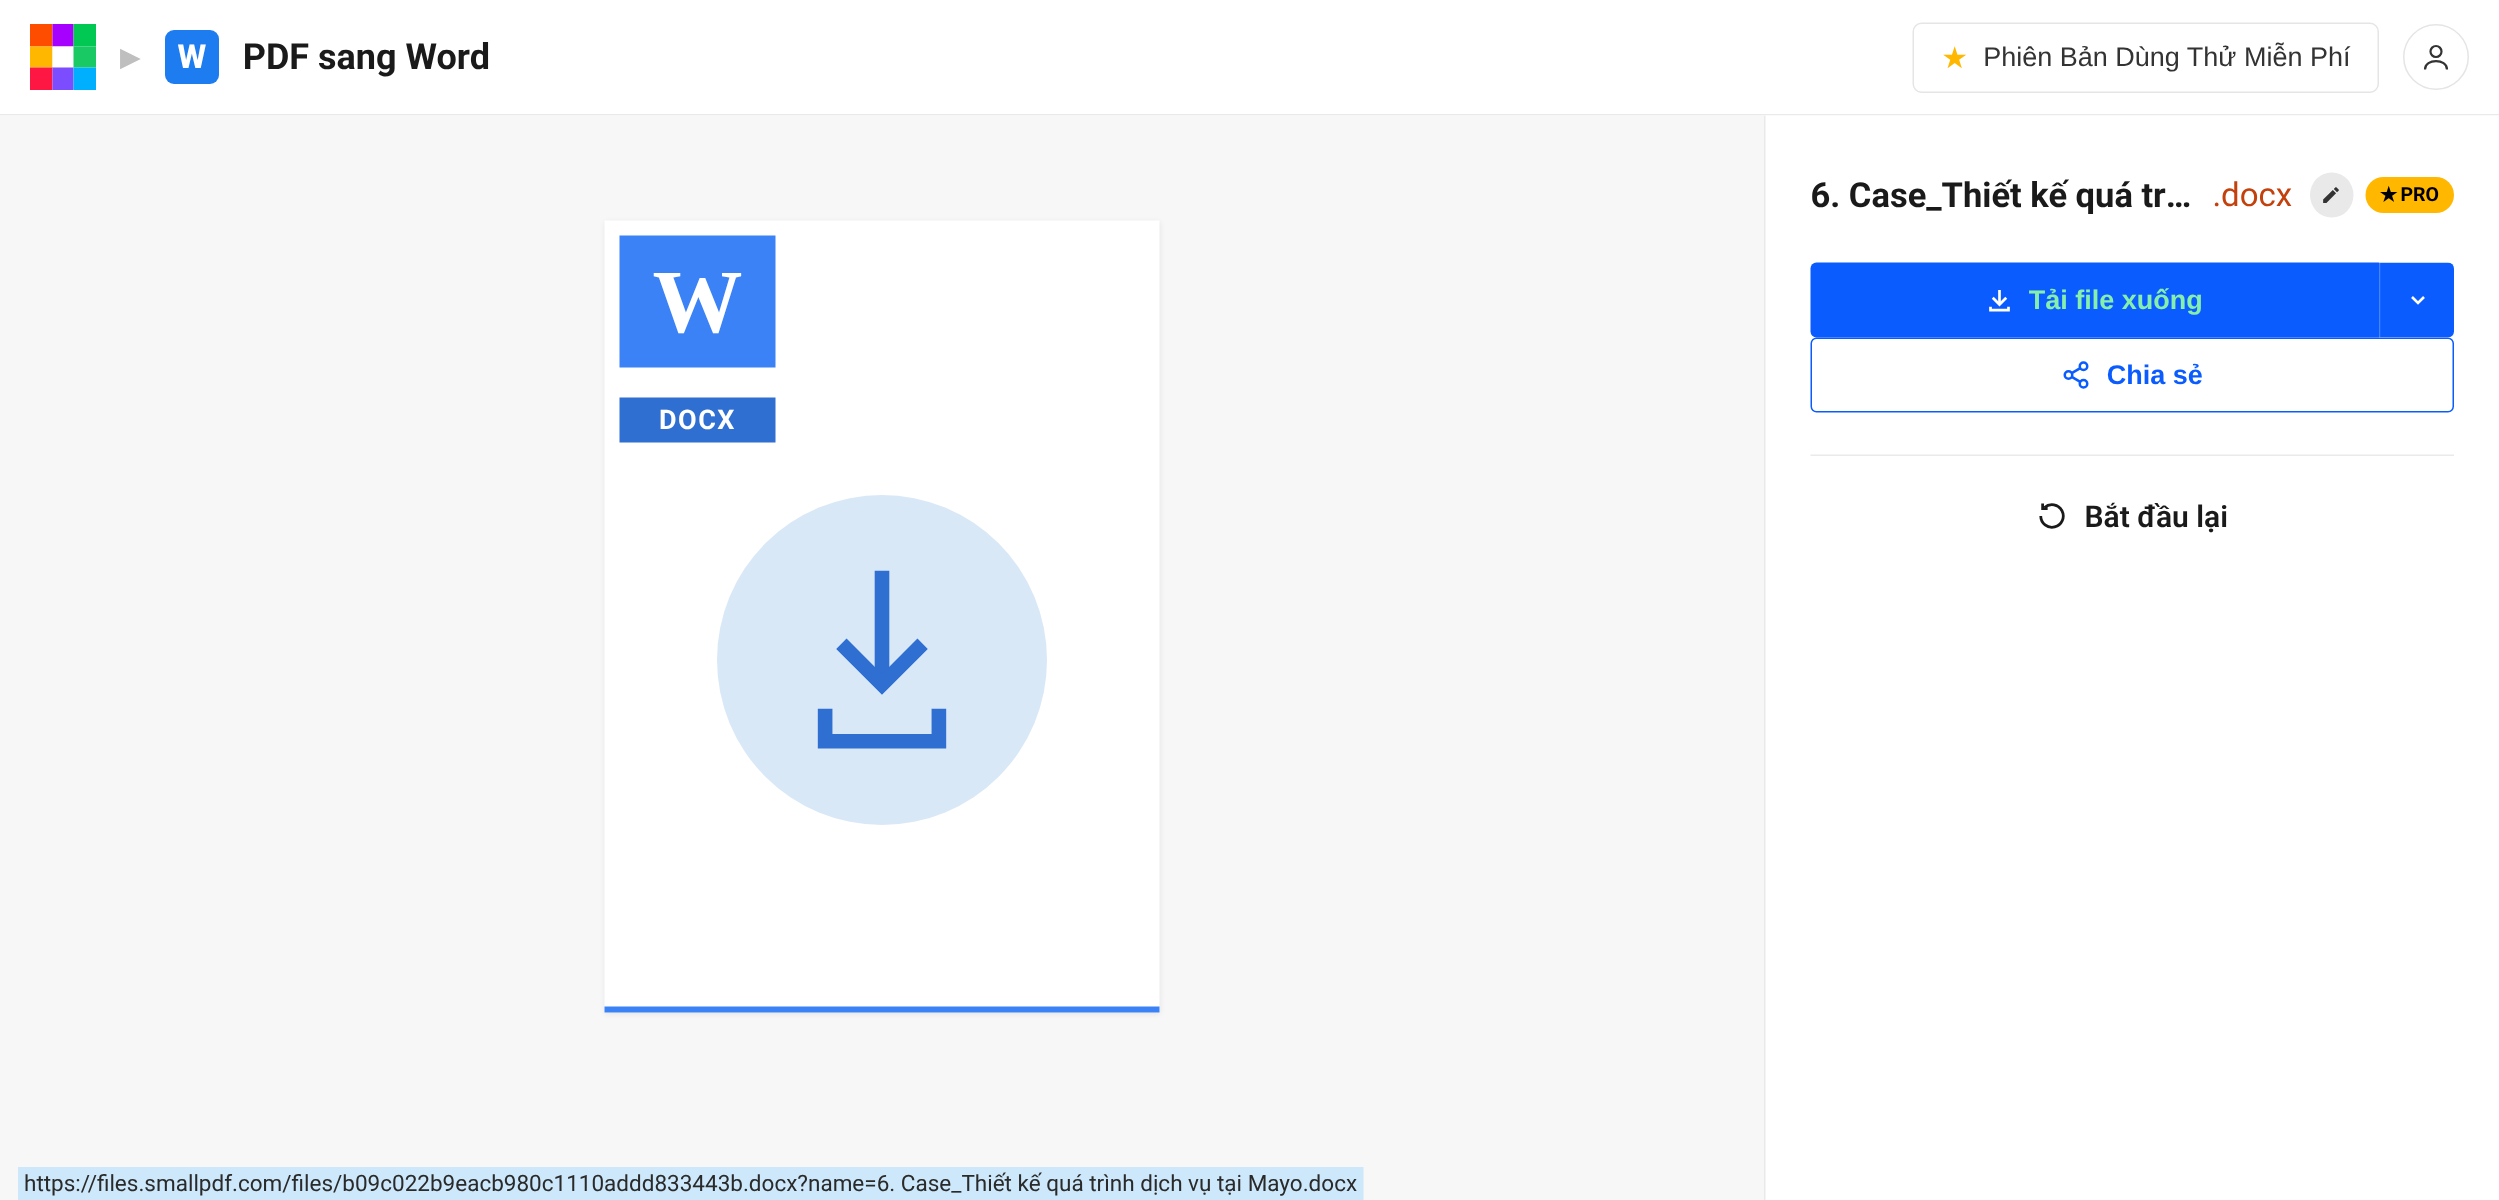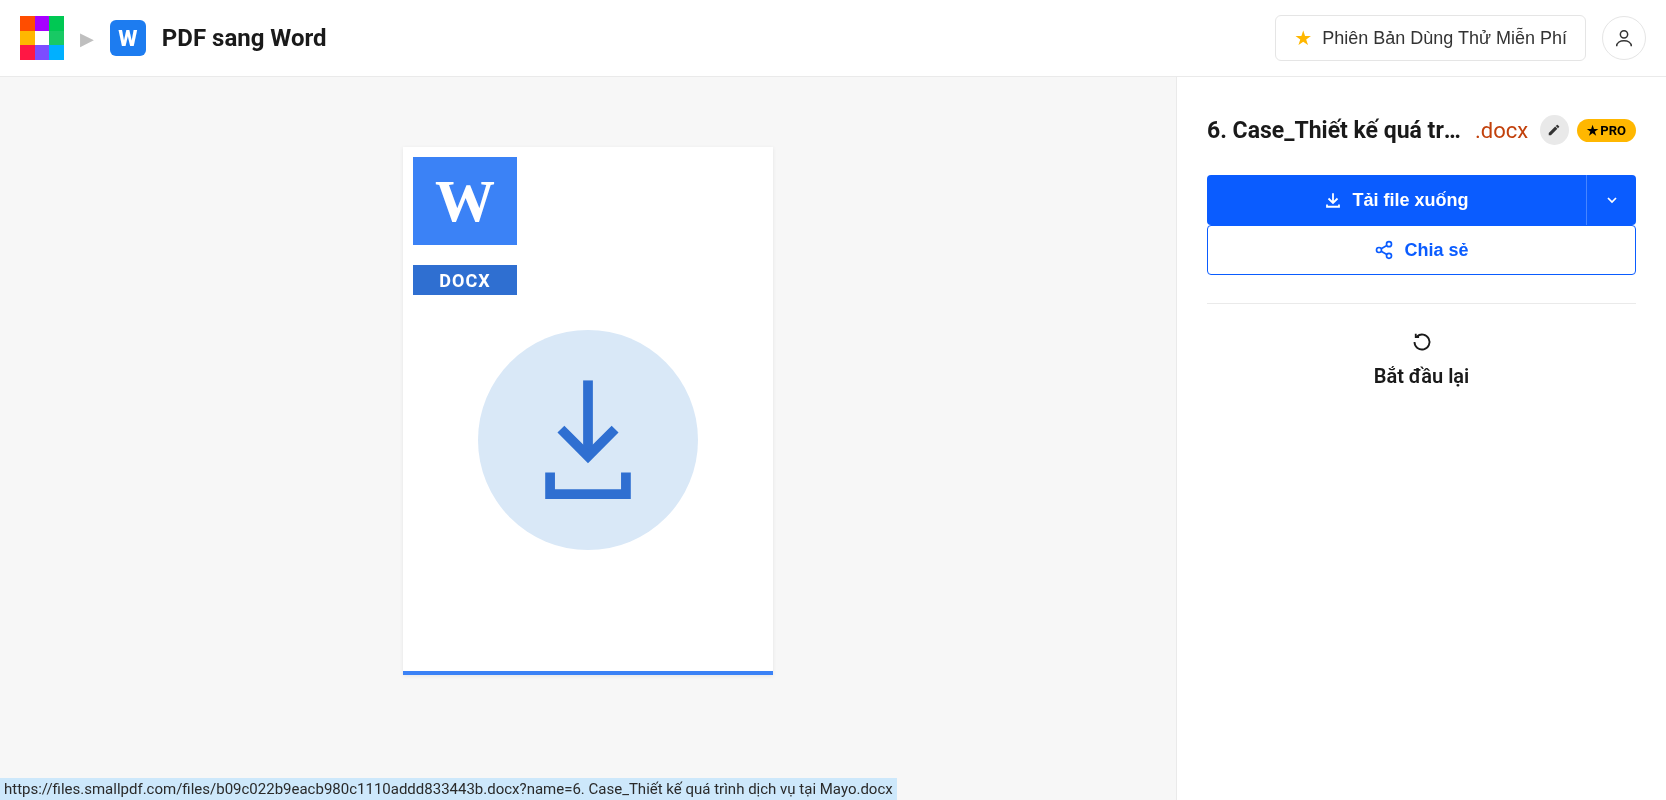--- a/index.html
+++ b/index.html
@@ -34,30 +34,30 @@
 
   
   .side { width:490px; border-left:1px solid #eaeaea; background:#fff; padding:38px 30px 0 30px; }
   .file-row { display:flex; align-items:center; gap:8px; }
   .file-name { font-size:23px; font-weight:700; color:#1a1a1a; white-space:nowrap; overflow:hidden; text-overflow:ellipsis; max-width:270px; }
   .file-ext { font-size:22px; color:#c2410c; }
   .edit-round { width:30px; height:30px; border-radius:50%; background:#e9e9e9; display:flex; align-items:center; justify-content:center; cursor:pointer; margin-left:4px; }
   .pro-badge { background:#ffb700; color:#000; font-weight:700; font-size:13px; padding:4px 10px; border-radius:12px; display:flex; align-items:center; gap:2px; margin-left:auto; }
 
   .btn-row { display:flex; gap:0; margin-top:30px; }
-  .btn-primary { flex:1; background:#0a5cff; color:#ffffff; border:none; height:50px; border-radius:4px 0 0 4px; font-size:18px; font-weight:700; display:flex; align-items:center; justify-content:center; gap:10px; cursor:pointer; }
+  .btn-primary { flex:1; background:#0a5cff; color:#86efac; border:none; height:50px; border-radius:4px 0 0 4px; font-size:18px; font-weight:700; display:flex; align-items:center; justify-content:center; gap:10px; cursor:pointer; }
   .btn-primary-dd { width:50px; height:50px; background:#0a5cff; border:none; border-left:1px solid rgba(255,255,255,0.25); border-radius:0 4px 4px 0; display:flex; align-items:center; justify-content:center; cursor:pointer; }
   .btn-outline { width:100%; height:50px; background:#fff; border:1px solid #0a5cff; color:#0a5cff; border-radius:4px; font-size:18px; font-weight:600; display:flex; align-items:center; justify-content:center; gap:10px; cursor:pointer; }
 
   .divider { height:1px; background:#eaeaea; margin:28px 0; }
 
-  .restart-row { display:flex; align-items:center; justify-content:center; gap:12px; font-size:20px; font-weight:600; color:#1a1a1a; cursor:pointer;flex-direction:column; }
+  .restart-row { display:flex; align-items:center; justify-content:center; gap:12px; font-size:20px; font-weight:600; color:#1a1a1a; cursor:pointer; }
 
   
-  .status { position:absolute; left:0; bottom:0; background:#cde8fb; color:#2a2a2a; font-size:15px; padding:2px 4px; white-space:nowrap; }
+  .status { position:absolute; left:12px; bottom:0; background:#cde8fb; color:#2a2a2a; font-size:15px; padding:2px 4px; white-space:nowrap; }
 </style>
 </head>
 <body>
 
 <div class="header">
   <div class="header-left">
     <div class="logo-grid">
       <div></div>
         <div></div>
         <div></div>

